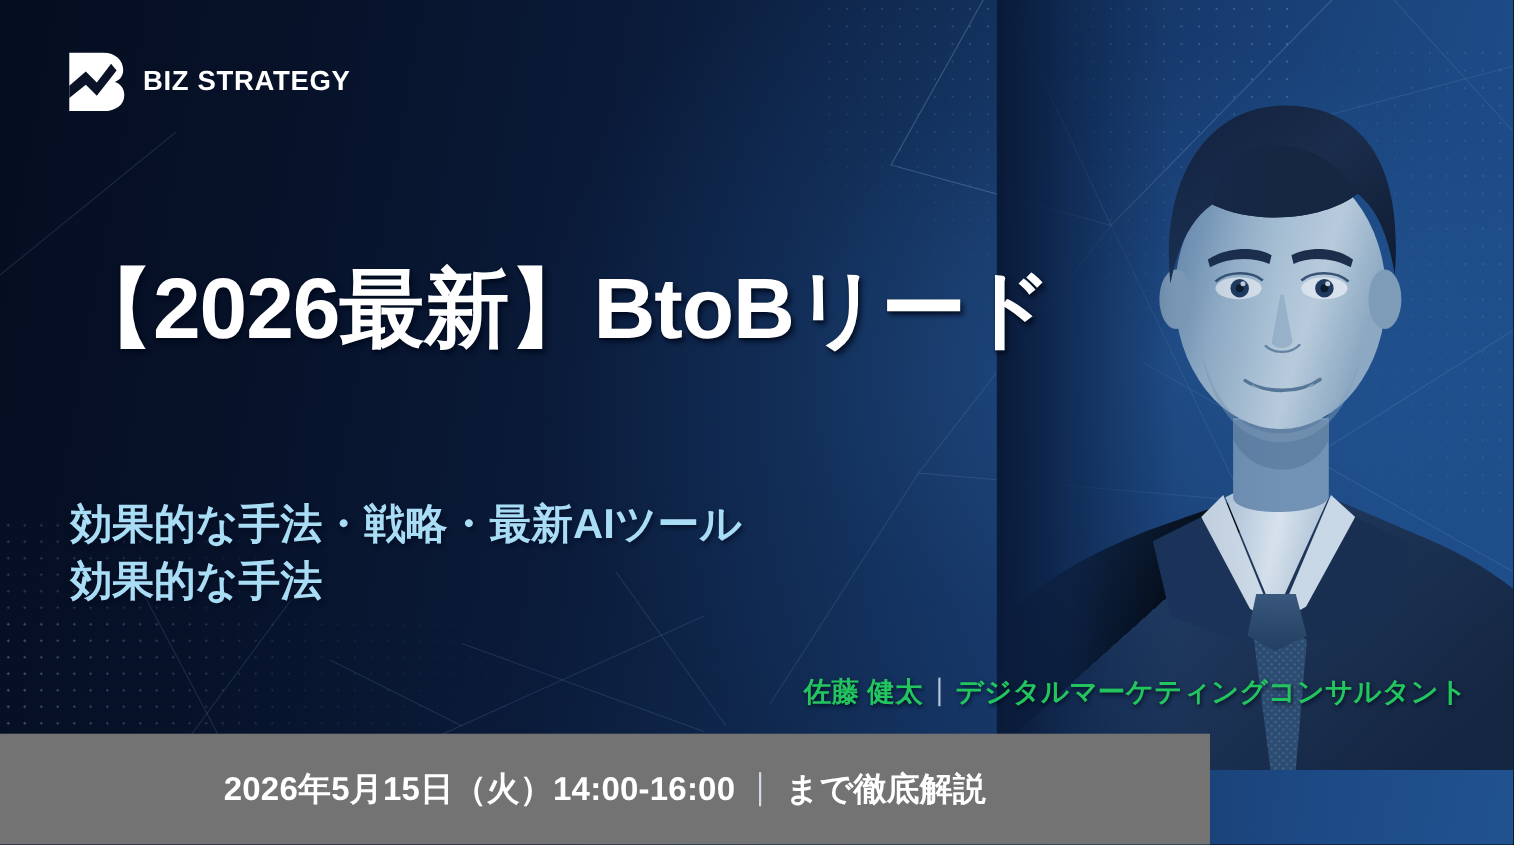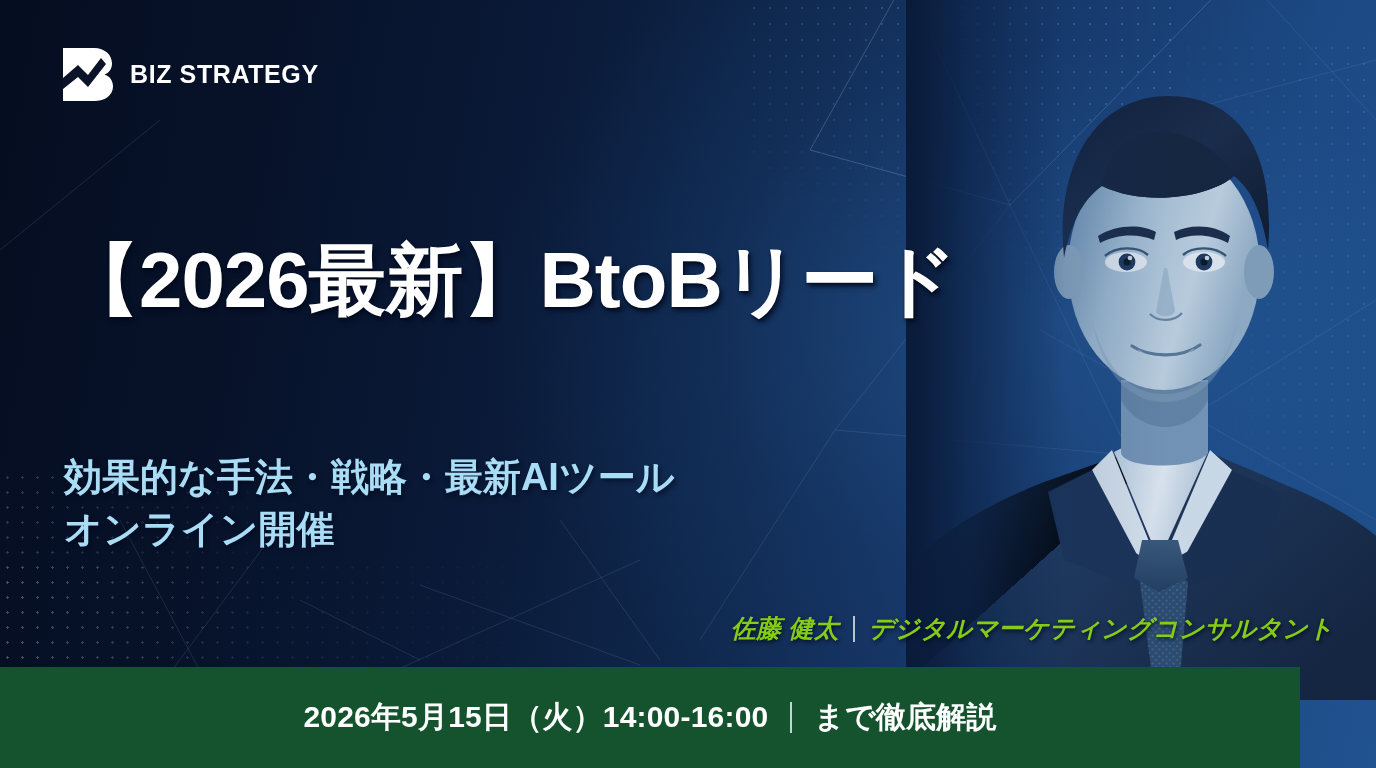--- a/index.html
+++ b/index.html
@@ -129,35 +129,34 @@
     line-height:1.36;
     letter-spacing:0px;
     white-space:nowrap;
     text-shadow:2px 3px 4px rgba(0,10,30,.6);
   }
 
   
   .speaker{
     position:absolute; right:42px; top:612px;
     display:flex; align-items:center; gap:14px;
-    color:#84cc16;
+    color:#22c55e;
     font-weight:bold; font-size:25px; letter-spacing:.3px;
     text-shadow:1px 2px 4px rgba(0,8,24,.8);
     white-space:nowrap;
-    font-style:italic;
   }
   .speaker .divider{
     display:inline-block; width:1.5px; height:26px;
     background:rgba(235,245,255,.75);
   }
 
   
   .bottom-bar{
-    position:absolute; left:0; bottom:0; width:1300px; height:101px;
-    background:#14532d;
+    position:absolute; left:0; bottom:0; width:1100px; height:101px;
+    background:#737373;
     display:flex; align-items:center; justify-content:center;text-align:right;
   }
   .bottom-inner{
     display:flex; align-items:center; gap:22px;
     color:#ffffff; font-weight:bold; font-size:30px; letter-spacing:.2px;
     white-space:nowrap;
   }
   .bottom-inner .divider{
     display:inline-block; width:1.6px; height:31px;
     background:rgba(235,245,255,.8);
@@ -302,21 +301,21 @@
       <span>BIZ STRATEGY</span>
     </div>
   </div>
 
   <div class="headline">
     <div class="h-line">【2026最新】BtoBリード</div>
   </div>
 
   <div class="subtitle">
     <div class="s-line">効果的な手法・戦略・最新AIツール</div>
-    <div class="s-line">オンライン開催</div>
+    <div class="s-line">効果的な手法</div>
   </div>
 
   <div class="speaker">
     <span>佐藤 健太</span>
     <span class="divider"></span>
     <span>デジタルマーケティングコンサルタント</span>
   </div>
 
   <div class="bottom-bar">
     <div class="bottom-inner">

